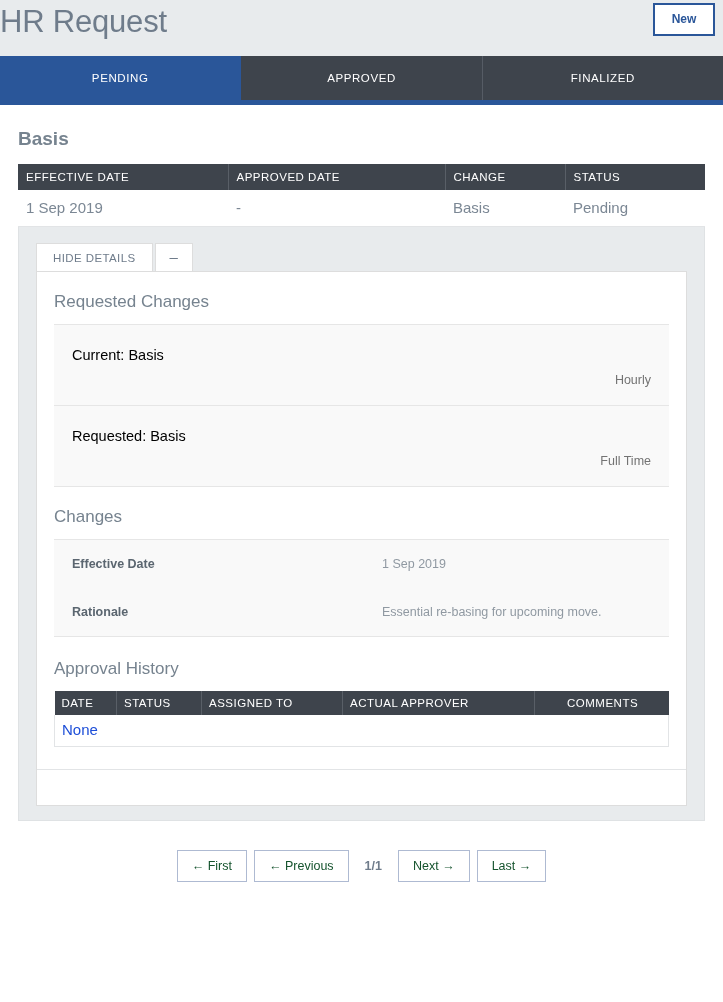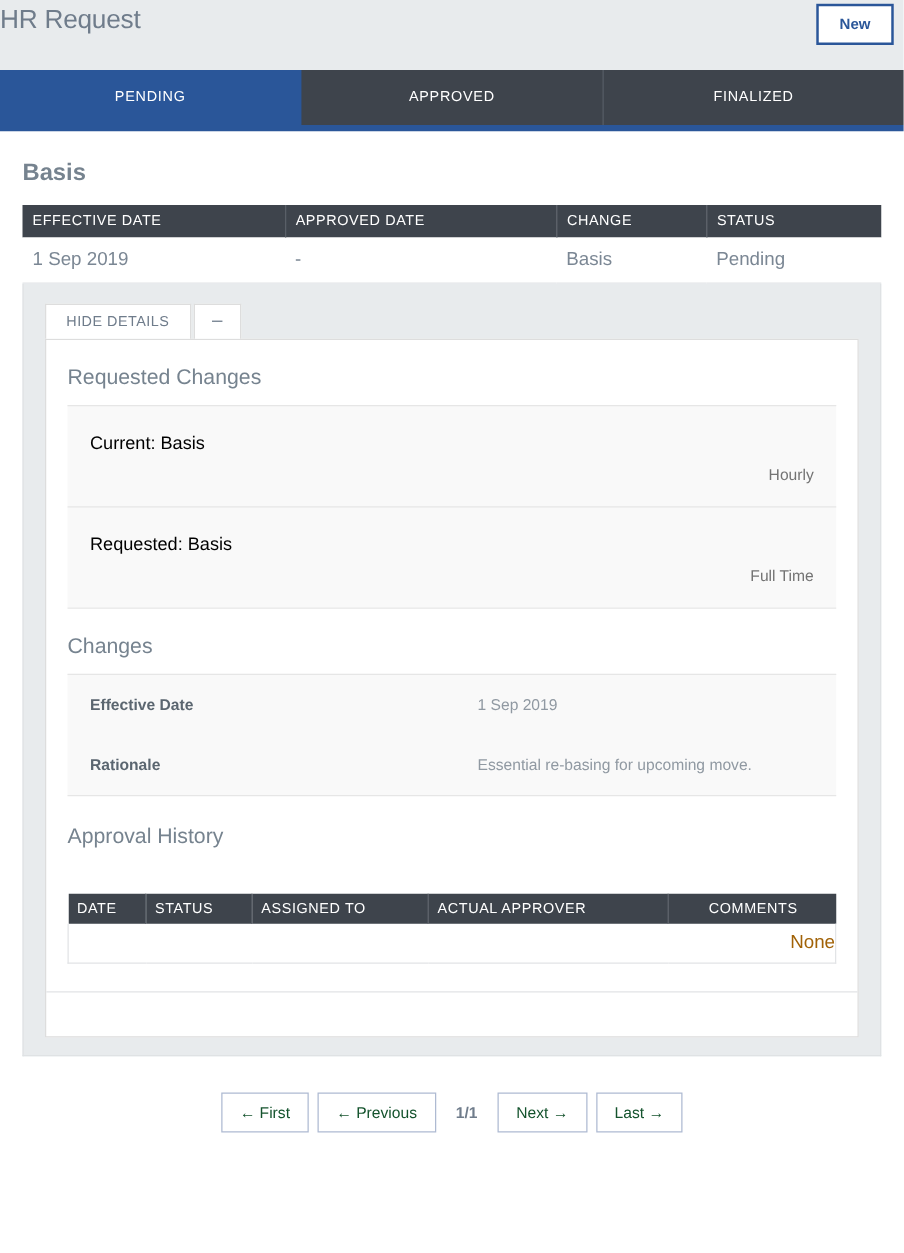--- a/index.html
+++ b/index.html
@@ -15,21 +15,21 @@
   
   .page-header {
     height: 56px;
     background: #e8ebed;
     position: relative;
   }
   .page-title {
     position: absolute;
     left: 0px;
     top: 4px;
-    font-size: 21px;
+    font-size: 31px;
     font-weight: 400;
     color: #6f7c8b;
     letter-spacing: -0.2px;
     white-space: nowrap;
   }
   .new-button {
     position: absolute;
     right: 8px;
     top: 3px;
     width: 62px;
@@ -167,40 +167,38 @@
   .block-spacer { height: 20px; }
   .block-divider { border-top: 1px solid #e6e6e6; }
 
   
   .approval-section { padding-top: 22px; }
   .approval-table {
     width: 100%;
     border-collapse: collapse;
     table-layout: fixed;
     margin-bottom: 22px;
-    margin-top: 24px;
   }
   .approval-table thead th {
     background: #3e444c;
     color: #ffffff;
     font-size: 11.5px;
     font-weight: normal;
     letter-spacing: 0.5px;
     text-align: left;
     padding: 6px 0 6px 7px;
     border-right: 1px solid #595f67;
   }
   .approval-table thead th:last-child { border-right: none; padding-left: 32px; }
   .approval-table tbody td {
     font-size: 15px;
-    color: #a16207;
+    color: #1d4ed8;
     padding: 6px 0 8px 7px;
     border: 1px solid #e2e4e6;
     border-top: none;
-    text-align: right;
   }
 
   .card-footer {
     height: 36px;
     border-top: 1px solid #e2e4e6;
     margin: 0 -17px;
   }
 
   
   .pagination {

